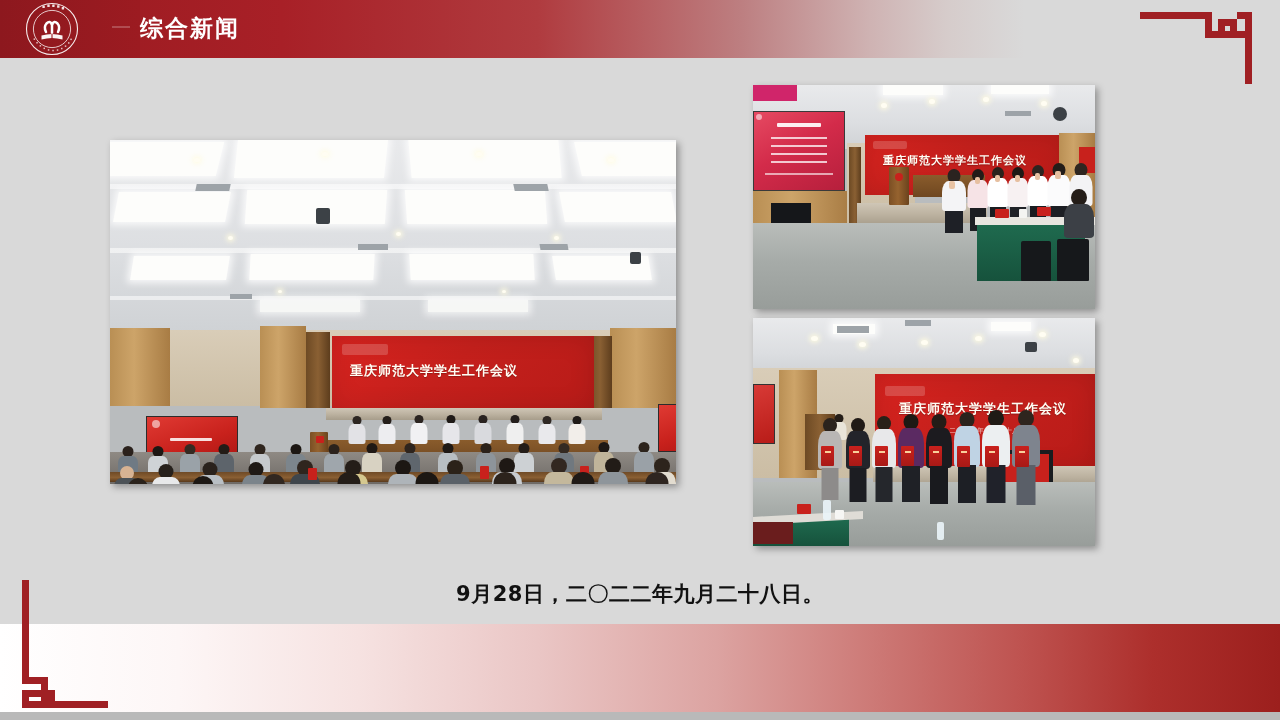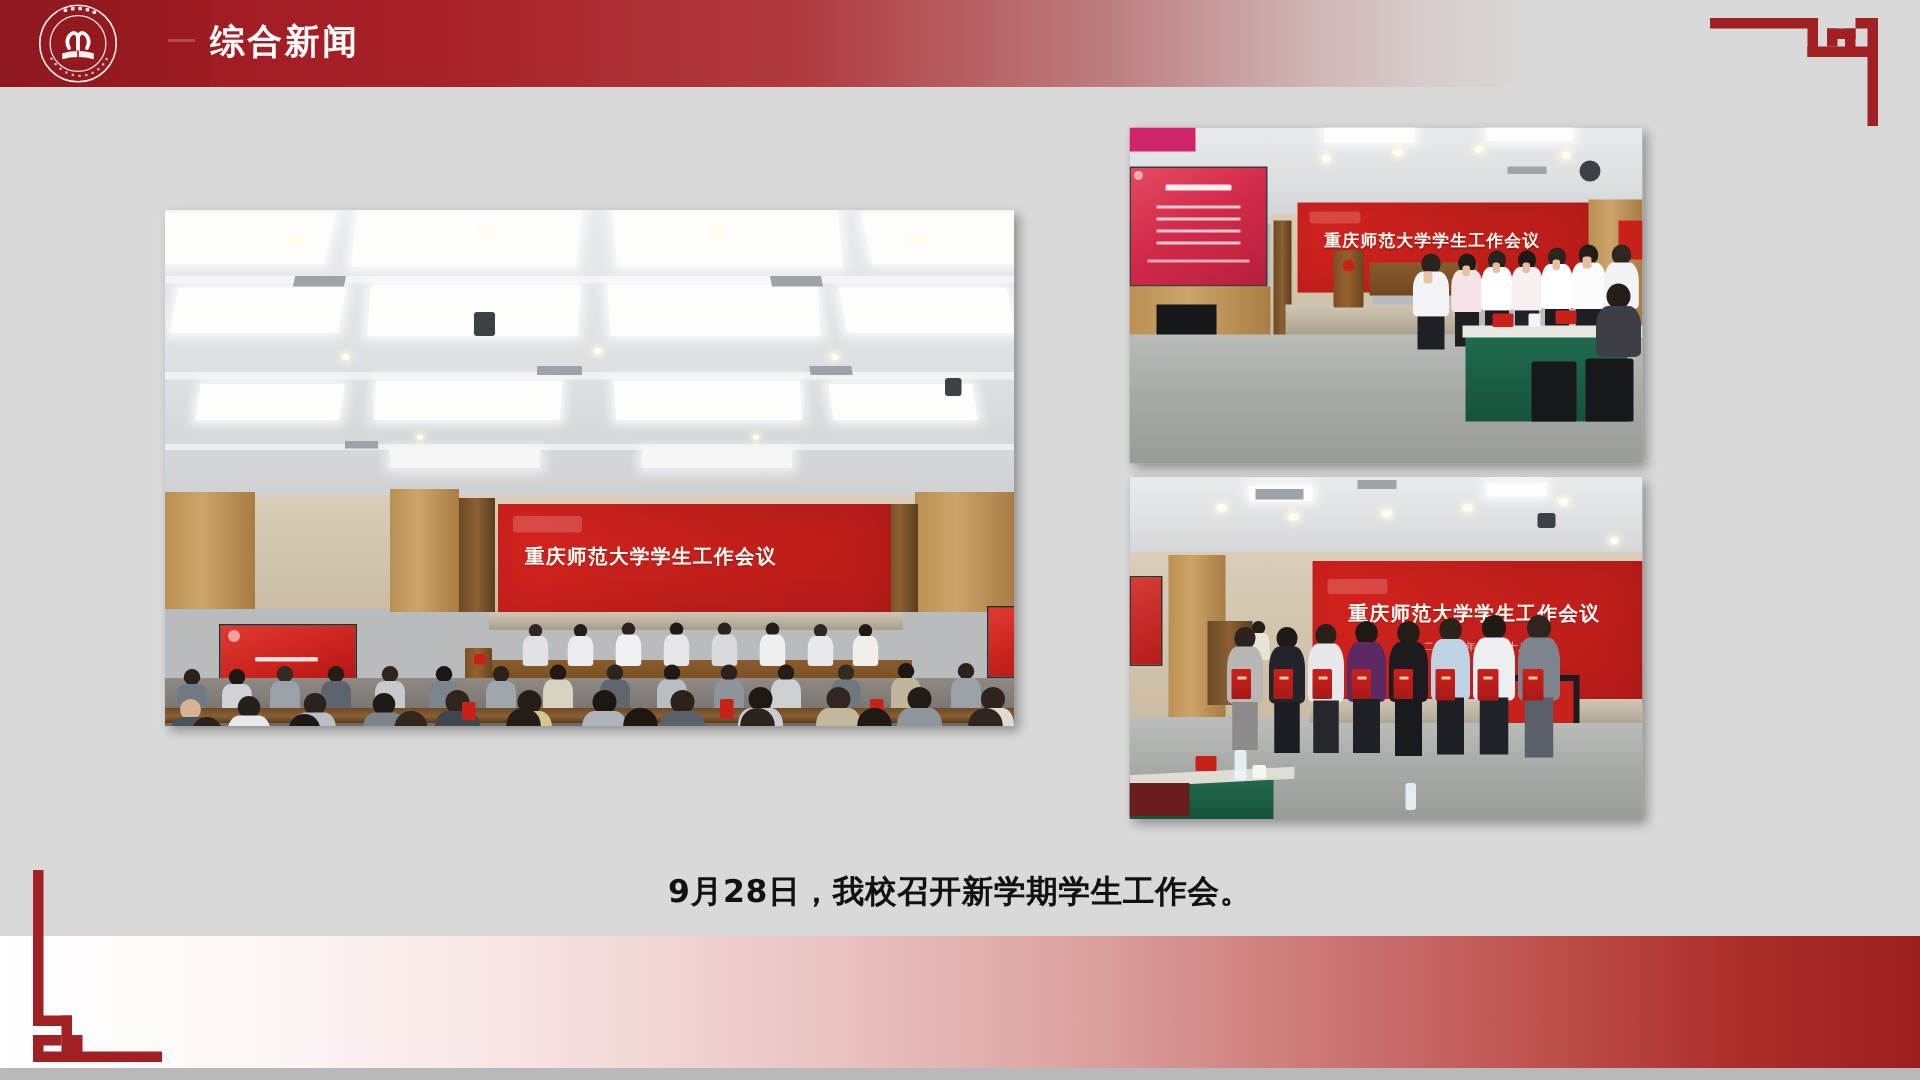--- a/index.html
+++ b/index.html
@@ -374,21 +374,21 @@
         <rect x="8" y="110" width="19" height="7"></rect>
         <rect x="8" y="110" width="7" height="18"></rect>
         <rect x="8" y="121" width="26" height="7"></rect>
         <rect x="27" y="110" width="7" height="18"></rect>
         <rect x="34" y="110" width="7" height="18"></rect>
         <rect x="34" y="121" width="60" height="7"></rect>
       </g>
     </svg>
   </div>
 
-  <div class="caption">9月28日，我校召开新学期学生工作会。</div>
+  <div class="caption">9月28日，二〇二二年九月二十八日。</div>
 
   <div class="photo photo-main">
     <div class="scene">
 
       <div class="ceiling" style="height:192px;"></div>
       <div class="ceiling-rib" style="left:0;top:44px;width:566px;height:5px;"></div>
       <div class="ceiling-rib" style="left:0;top:108px;width:566px;height:5px;"></div>
       <div class="ceiling-rib" style="left:0;top:156px;width:566px;height:4px;"></div>
 
       <div class="lightpanel" style="left:-10px;top:2px;width:120px;height:34px;transform:skewX(-14deg);"></div>

